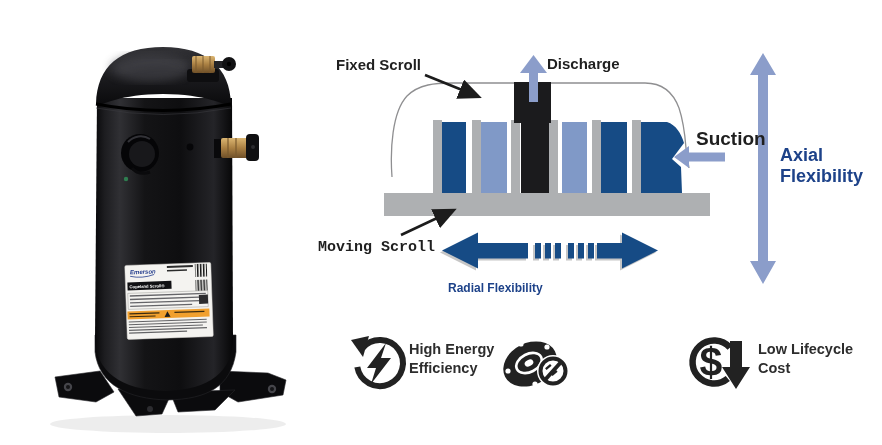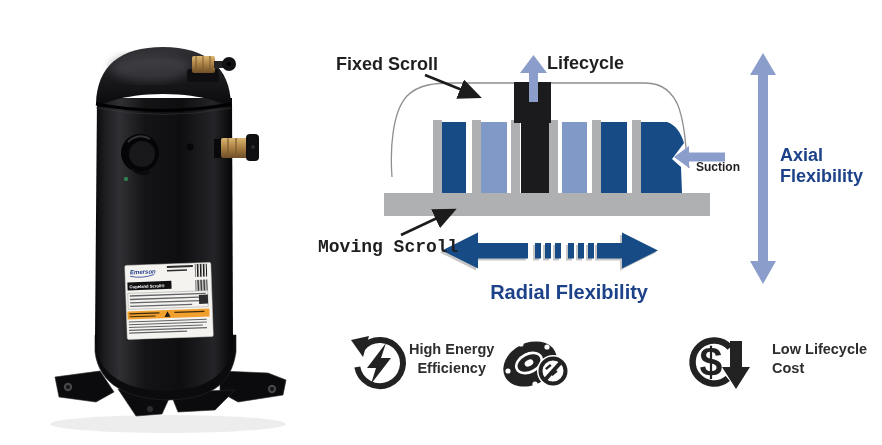--- a/index.html
+++ b/index.html
@@ -1,19 +1,19 @@
 <!DOCTYPE html>
 <html><head>
 <meta charset="utf-8">
 <style>
   html,body{margin:0;padding:0;background:#fff;}
   #stage{position:relative;width:882px;height:445px;background:#fff;overflow:hidden;
          font-family:"Liberation Sans",sans-serif;}
   #stage svg{position:absolute;left:0;top:0;}
-  .lbl{position:absolute;font-weight:700;color:#1f1f1f;font-size:18px;line-height:17px;white-space:nowrap;}
+  .lbl{position:absolute;font-weight:700;color:#1f1f1f;font-size:15px;line-height:17px;white-space:nowrap;}
   .lbl-blue{position:absolute;font-weight:700;color:#1d4289;white-space:pre-line;}
   .feature-text{position:absolute;font-weight:700;color:#2d2d2d;font-size:14.5px;line-height:19px;white-space:pre-line;}
 </style>
 </head>
 <body>
 
 <div id="stage">
 
   <svg width="320" height="445" viewBox="0 0 320 445" aria-hidden="true">
     <defs>
@@ -207,24 +207,24 @@
     </g>
 
     <g>
       <path d="M730,347.6 A21.5,21.5 0 1 0 727.8,378.5" fill="none" stroke="#222" stroke-width="6.5"></path>
       <text x="711" y="362" font-size="41" font-weight="bold" fill="#222" text-anchor="middle" dominant-baseline="central">$</text>
       <polygon points="730,341 742,341 742,367 750,367 736,389 722,367 730,367" fill="#222"></polygon>
     </g>
   </svg>
 
   <div class="lbl" style="left:336px;top:56px;">Fixed Scroll</div>
-  <div class="lbl" style="left:547px;top:55px;">Lifecycle</div>
-  <div class="lbl" style="left:696px;top:130px;font-size:12px;margin-top:29px;">Suction</div>
+  <div class="lbl" style="left:547px;top:55px;">Discharge</div>
+  <div class="lbl" style="left:696px;top:130px;font-size:19px;">Suction</div>
   <div class="lbl" style="left:318px;top:239px;font-family:Liberation Mono, monospace;">Moving Scroll</div>
-  <div class="lbl-blue" style="left:448px;top:281px;width:200px;text-align:right;font-size:20px;">Radial Flexibility</div>
+  <div class="lbl-blue" style="left:448px;top:281px;width:200px;text-align:left;font-size:12px;">Radial Flexibility</div>
   <div class="lbl-blue" style="left:780px;top:145px;font-size:18px;line-height:21px;">Axial
 Flexibility</div>
 
-  <div class="feature-text" style="left:409px;top:340px;text-align:center;">High Energy
+  <div class="feature-text" style="left:409px;top:340px;">High Energy
 Efficiency</div>
-  <div class="feature-text" style="left:758px;top:340px;margin-left:14px;">Low Lifecycle
+  <div class="feature-text" style="left:758px;top:340px;">Low Lifecycle
 Cost</div>
 </div>
 
 </body></html>

